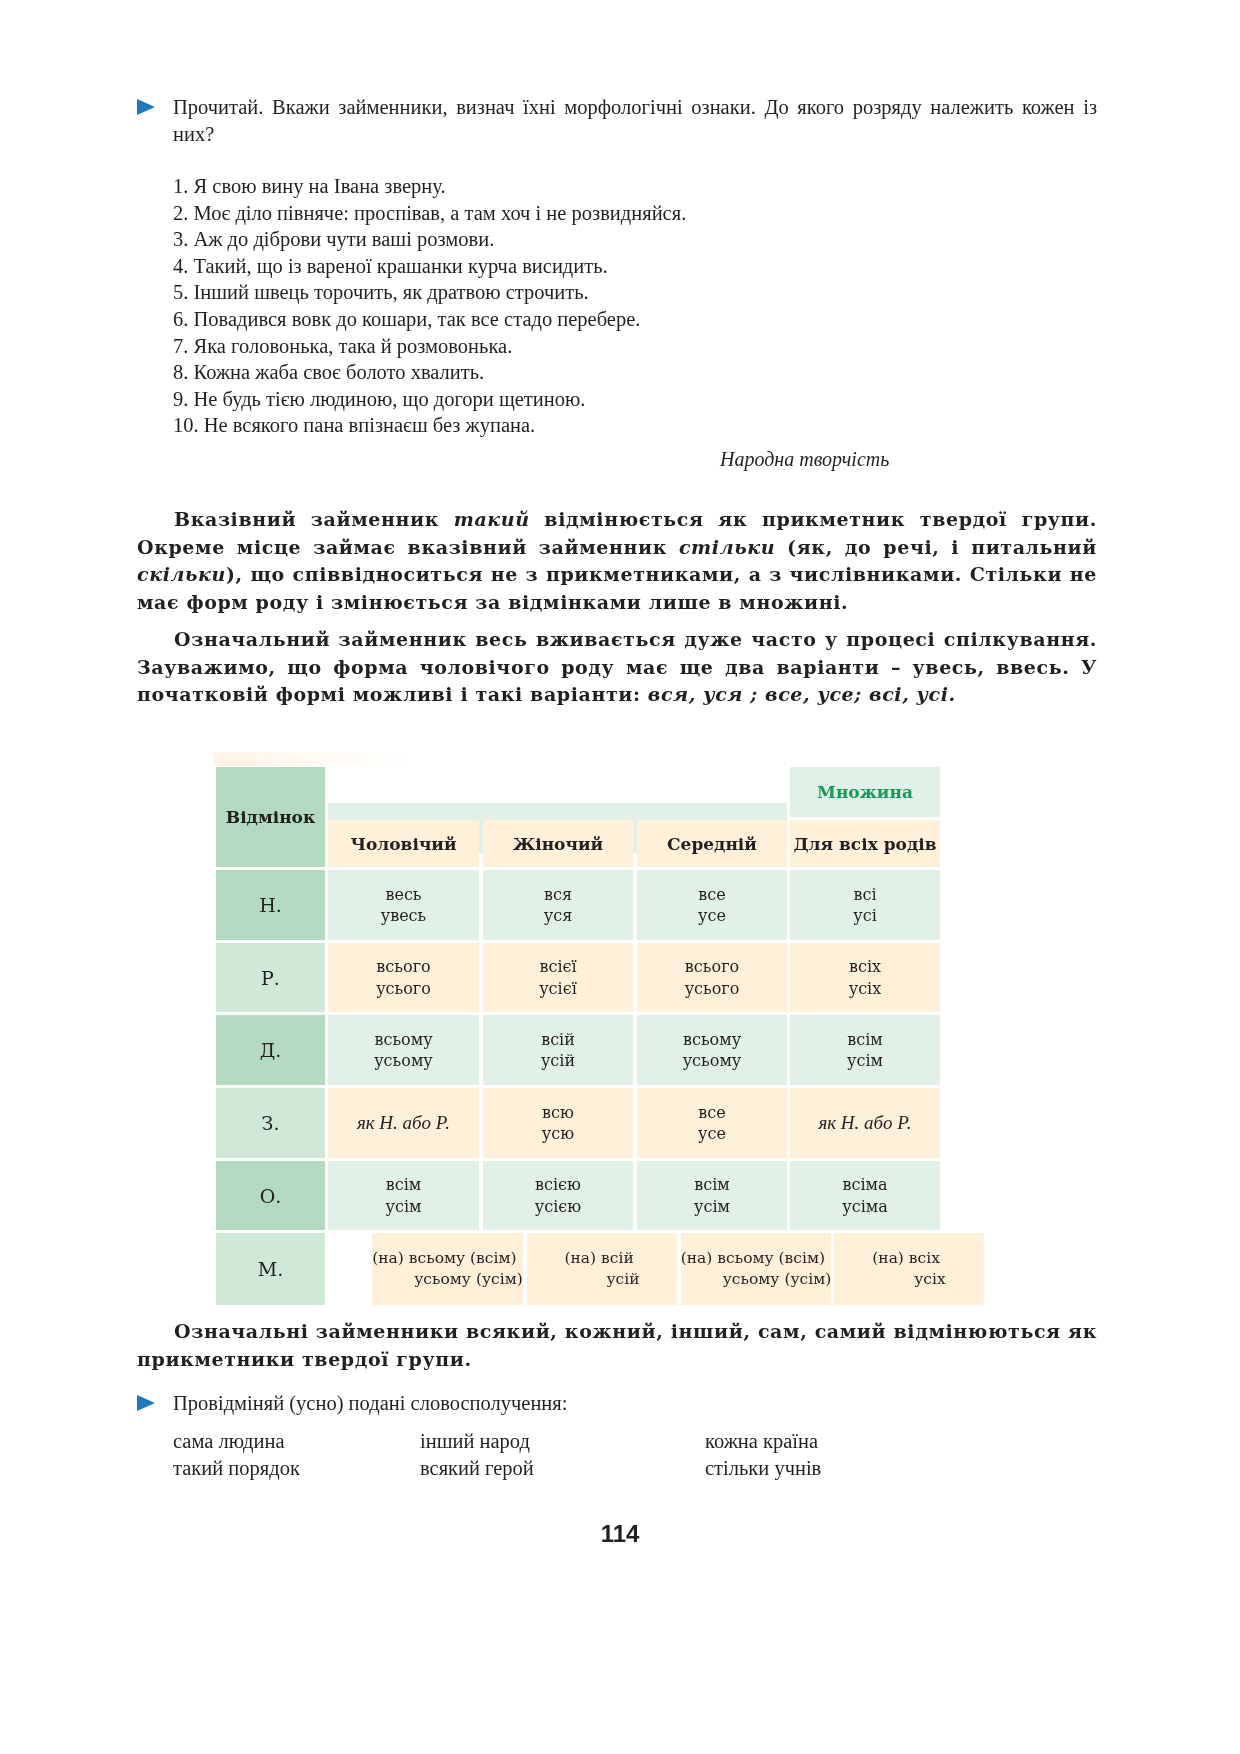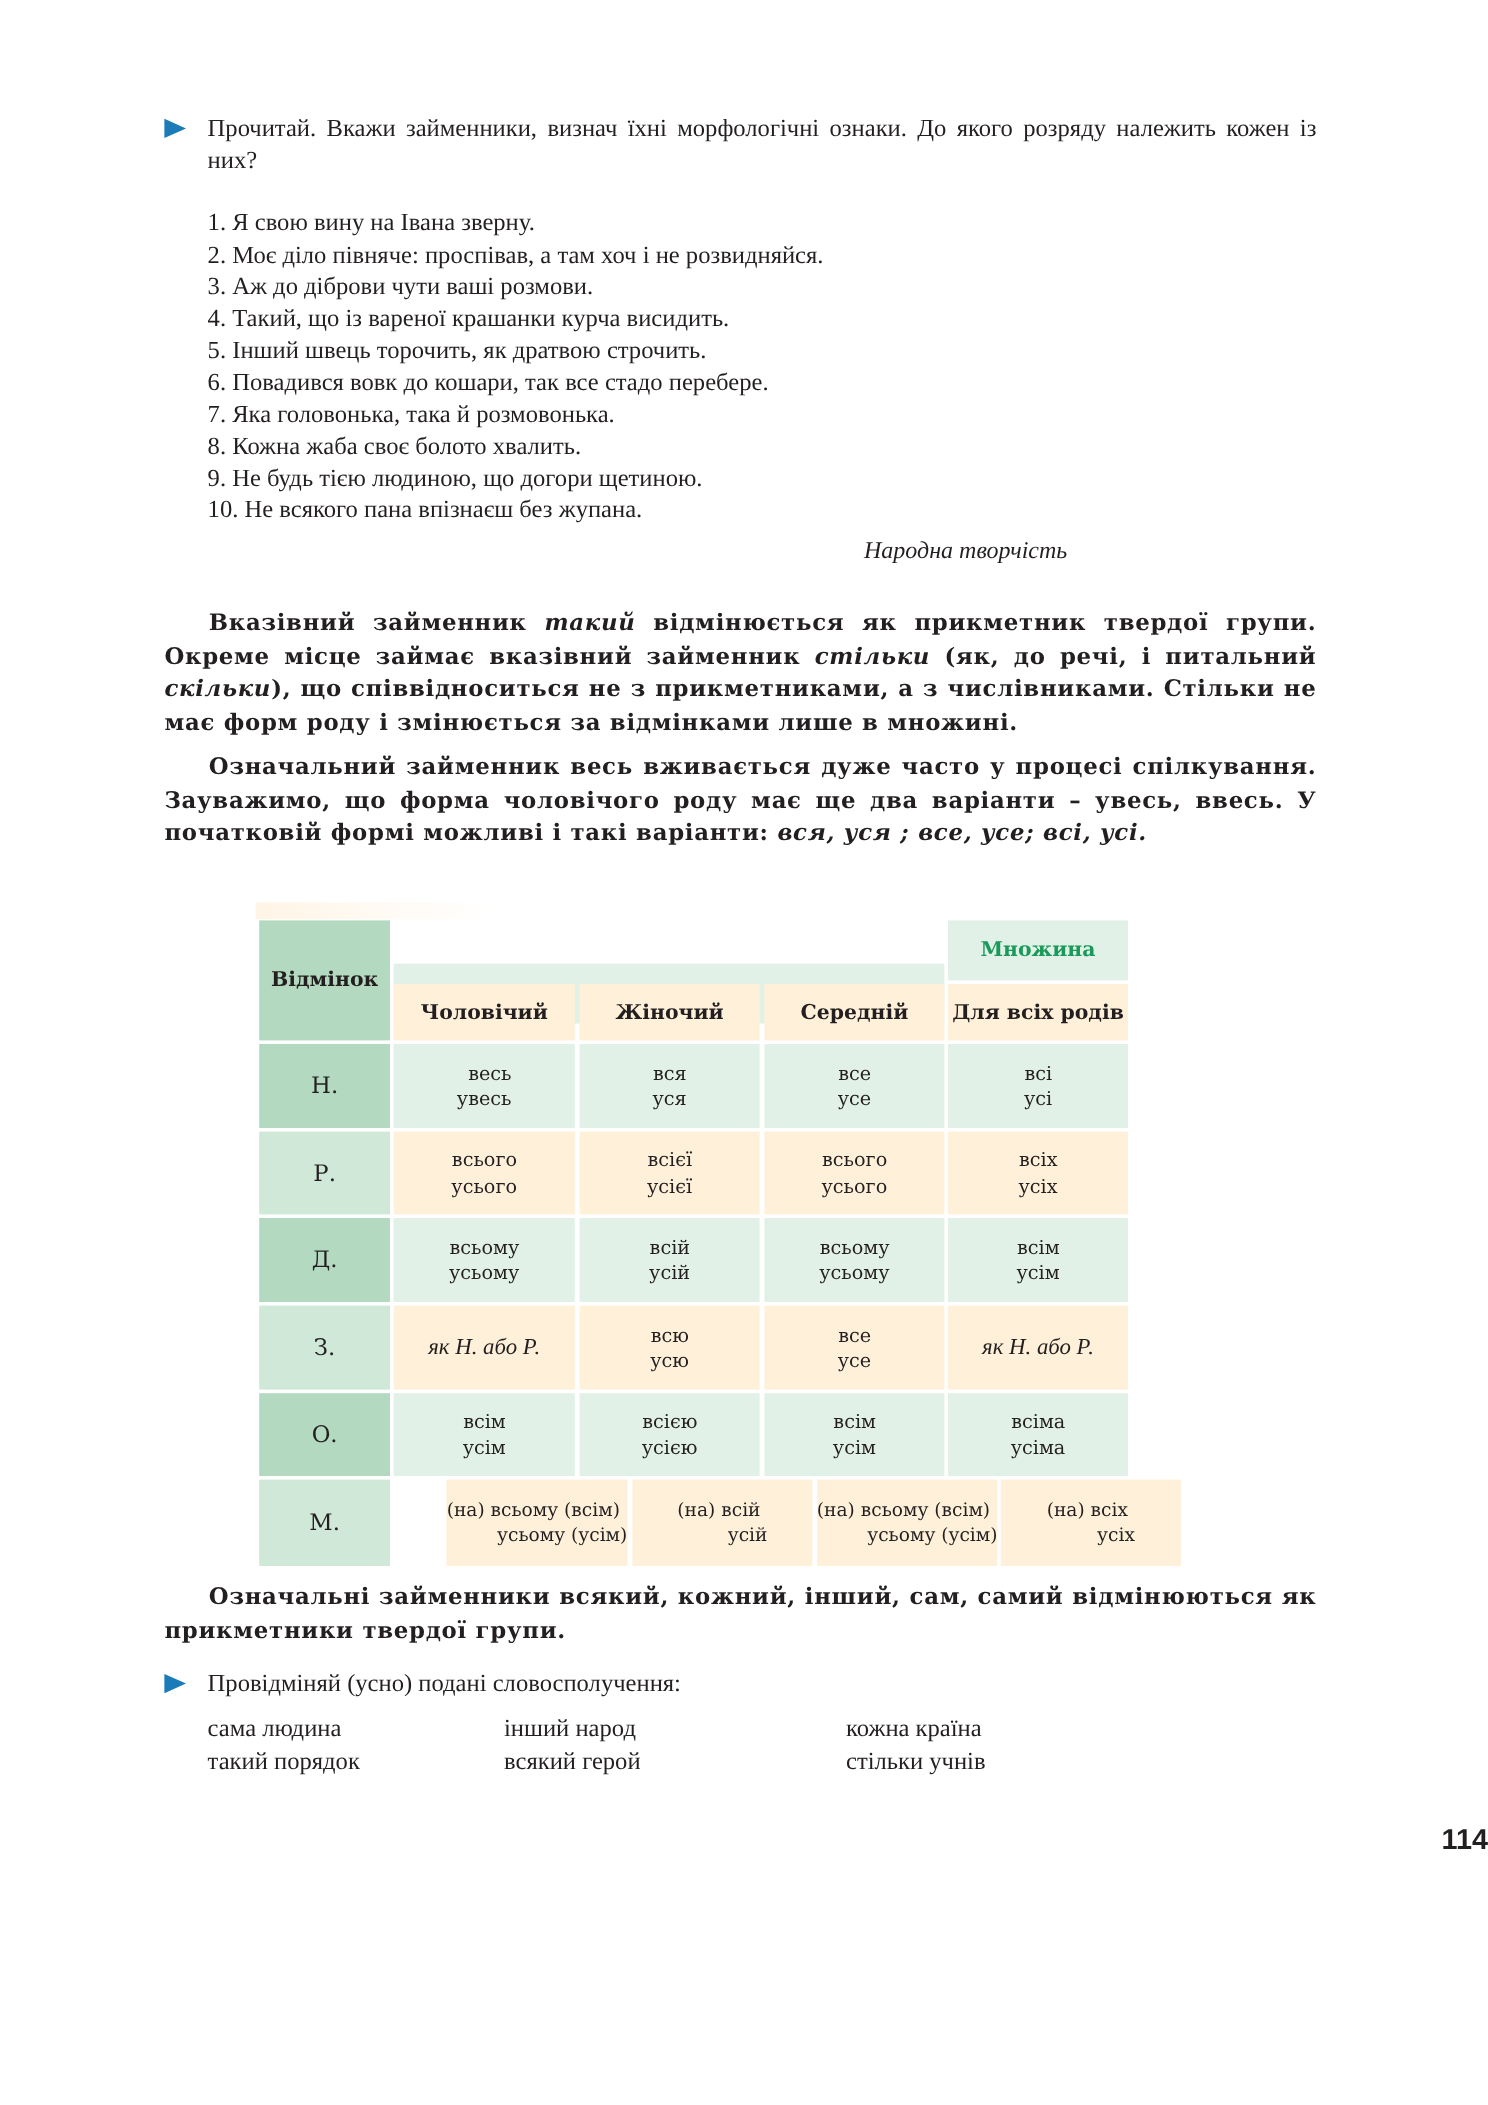--- a/index.html
+++ b/index.html
@@ -42,34 +42,34 @@
     font-family: "DejaVu Serif", "Liberation Serif", serif;
   }
   .hdr-case { background: #b3dac0; font-weight: bold; font-size: 17px; }
   .hdr-num { background: #e2f1e7; color: #1a9a5a; font-weight: bold; font-size: 17px; }
   .hdr-gen { background: #fff1d9; font-weight: bold; font-size: 17px; }
   .case-dark { background: #b3dac0; font-size: 19px; }
   .case-light { background: #cfe8d8; font-size: 19px; }
   .row-green { background: #e2f1e7; }
   .row-yellow { background: #fff1d9; }
   .forms { font-size: 16px; line-height: 21.5px; }
-  .forms .two { display: block; text-align: right; }
+  .forms .two { display: block; text-align: center; }
   .forms .two span { display: block; }
   .forms .ital { font-family: "Liberation Serif", serif; font-style: italic; font-size: 19px; }
   .locative { font-size: 15.5px; line-height: 21.5px; white-space: nowrap; margin-left: 44px; }
   .locative span { display: block; }
   .locative .l2 { padding-left: 42px; }
   .table-glow {
     left: 213px; top: 752px; width: 200px; height: 14px;
     background: linear-gradient(90deg, rgba(255,236,210,0.55), rgba(255,255,255,0));
   }
 
   .phrases { font-size: 20.5px; line-height: 26.5px; white-space: nowrap; }
   .page-num {
-    left: 0; width: 1240px; text-align: right; top: 1520px;
+    left: 0; width: 1240px; text-align: center; top: 1520px;
     font-family: "Liberation Sans", "DejaVu Sans", sans-serif; font-weight: bold; font-size: 24px;
   }
 </style>
 </head>
 <body>
 
 <div class="abs task" style="top:94px;">
   <span class="arrow"></span>
   <span class="txt">Прочитай. Вкажи займенники, визнач їхні морфологічні ознаки. До якого розряду належить кожен із них?</span>
 </div>

